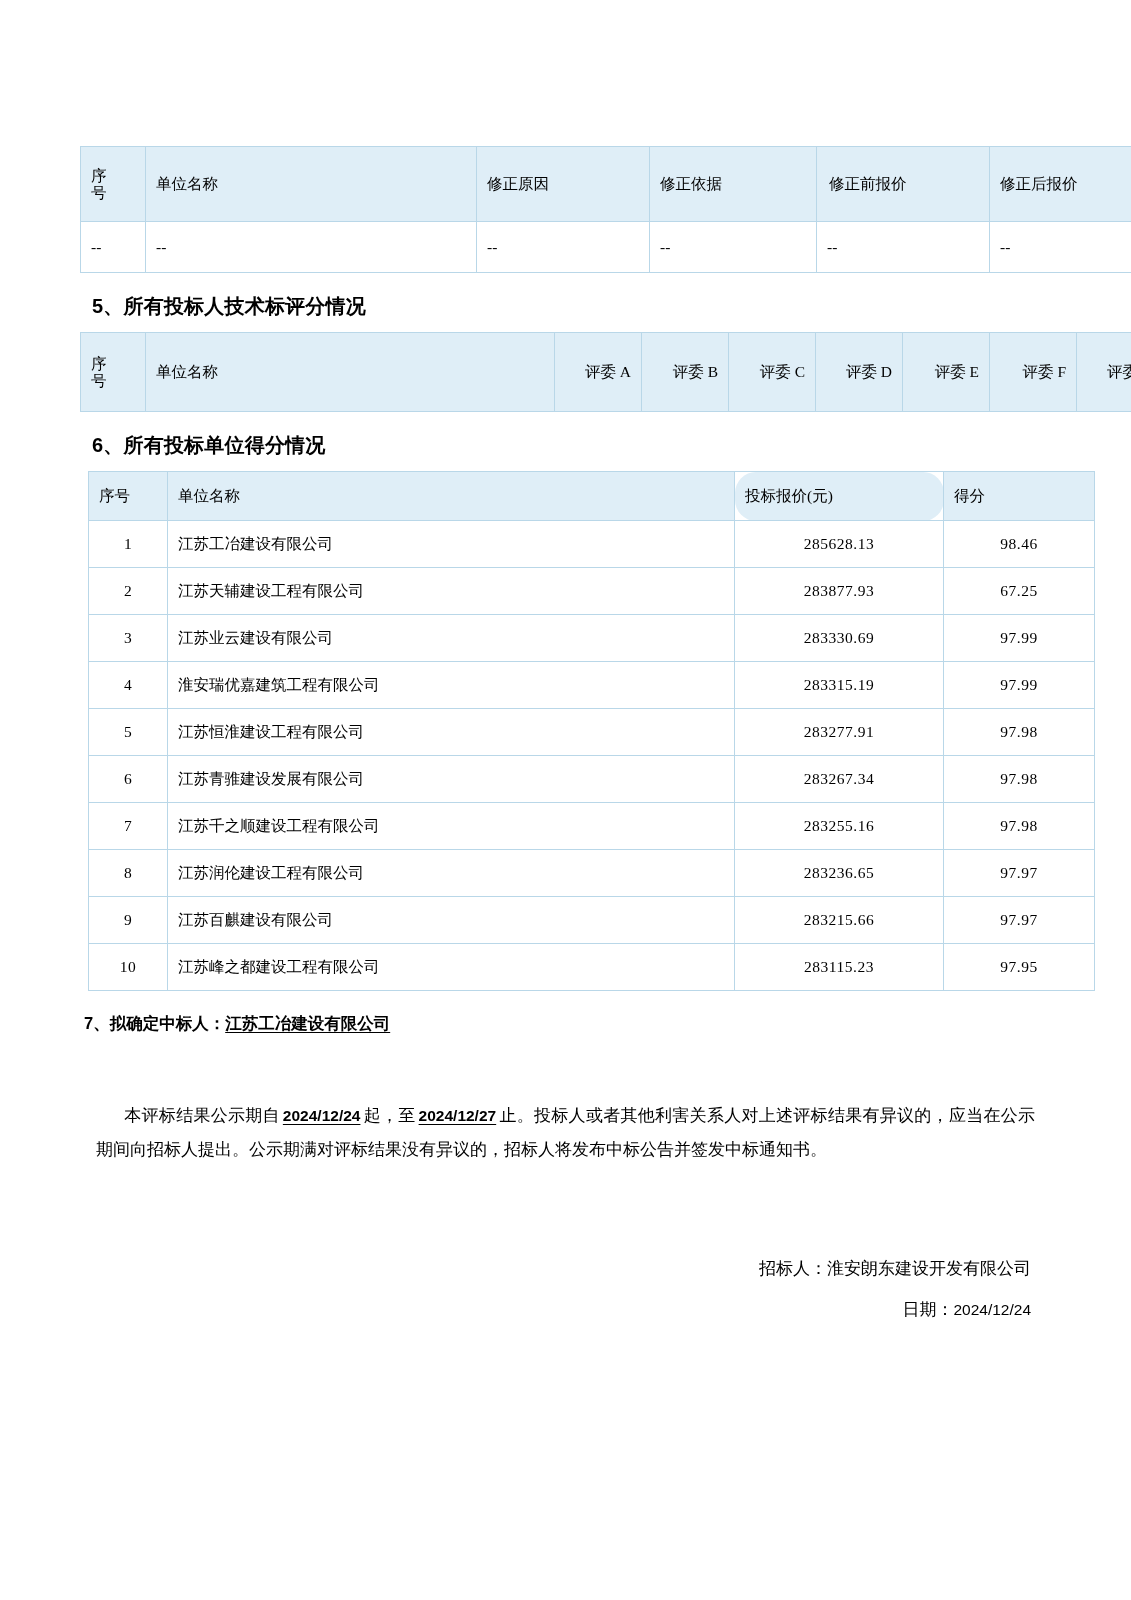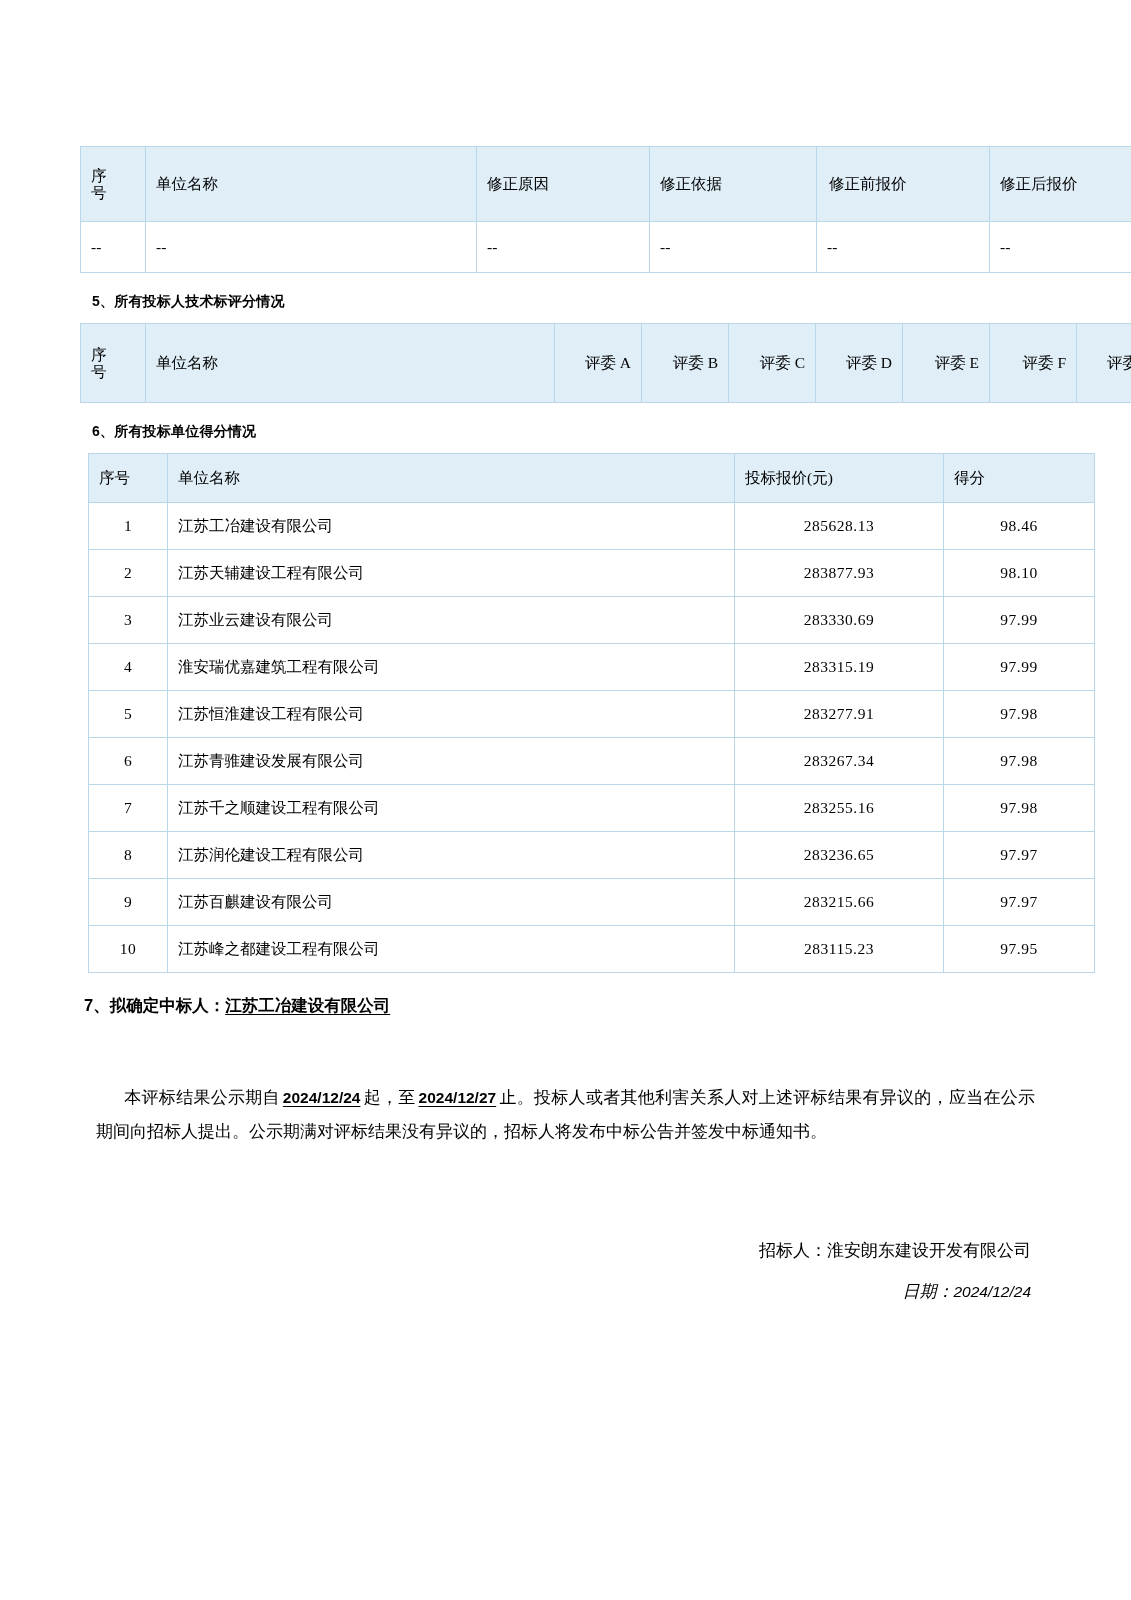--- a/index.html
+++ b/index.html
@@ -62,21 +62,21 @@
   .tbl-correct .c-before { width: 150px; padding-left: 12px; }
   .tbl-correct .c-after  { width: 146px; }
 
   .seq-stack {
     line-height: 1.1;
   }
 
   
   .section-heading {
     font-family: "Liberation Sans", sans-serif;
-    font-size: 14px;
+    font-size: 20px;
     font-weight: bold;
     margin: 20px 12px 12px 92px;
     letter-spacing: 0.2px;
   }
 
   
   .tbl-judges {
     width: 950px;
     margin: 0 0 0 80px;
   }
@@ -93,21 +93,21 @@
     margin: 0 0 0 88px;
   }
   .tbl-score thead th {
     height: 36px;
   }
   .tbl-score td {
     height: 34px;
   }
   .tbl-score .c-seq   { width: 58px; text-align: center; }
   .tbl-score .c-name  { width: 546px; }
-  .tbl-score .c-price { width: 188px; text-align: center; }
+  .tbl-score .c-price { width: 188px; text-align: center; border-radius: 21px; }
   .tbl-score .c-score { width: 130px; text-align: center; }
   .tbl-score td.num {
     text-align: center;
     font-family: "Liberation Serif", serif;
     letter-spacing: 0.5px;
   }
   .tbl-score th.center { text-align: left; margin-top: 12px; }
 
   
   .winner-line {
@@ -140,21 +140,20 @@
 
   .signoff {
     margin-top: 82px;
     padding-right: 100px;
     text-align: right;
     font-size: 17px;
     line-height: 2.4;
   }
   .signoff .date {
     font-family: "Liberation Serif", serif;
-    font-style: italic;
   }
   .signoff .datenum {
     font-family: "Liberation Sans", sans-serif;
     font-size: 15.5px;
   }
 </style>
 </head>
 <body>
 
 <div class="page">
@@ -227,21 +226,21 @@
       <tr>
         <td class="num">1</td>
         <td>江苏工冶建设有限公司</td>
         <td class="num">285628.13</td>
         <td class="num">98.46</td>
       </tr>
       <tr>
         <td class="num">2</td>
         <td>江苏天辅建设工程有限公司</td>
         <td class="num">283877.93</td>
-        <td class="num">98.10</td>
+        <td class="num">67.25</td>
       </tr>
       <tr>
         <td class="num">3</td>
         <td>江苏业云建设有限公司</td>
         <td class="num">283330.69</td>
         <td class="num">97.99</td>
       </tr>
       <tr>
         <td class="num">4</td>
         <td>淮安瑞优嘉建筑工程有限公司</td>

